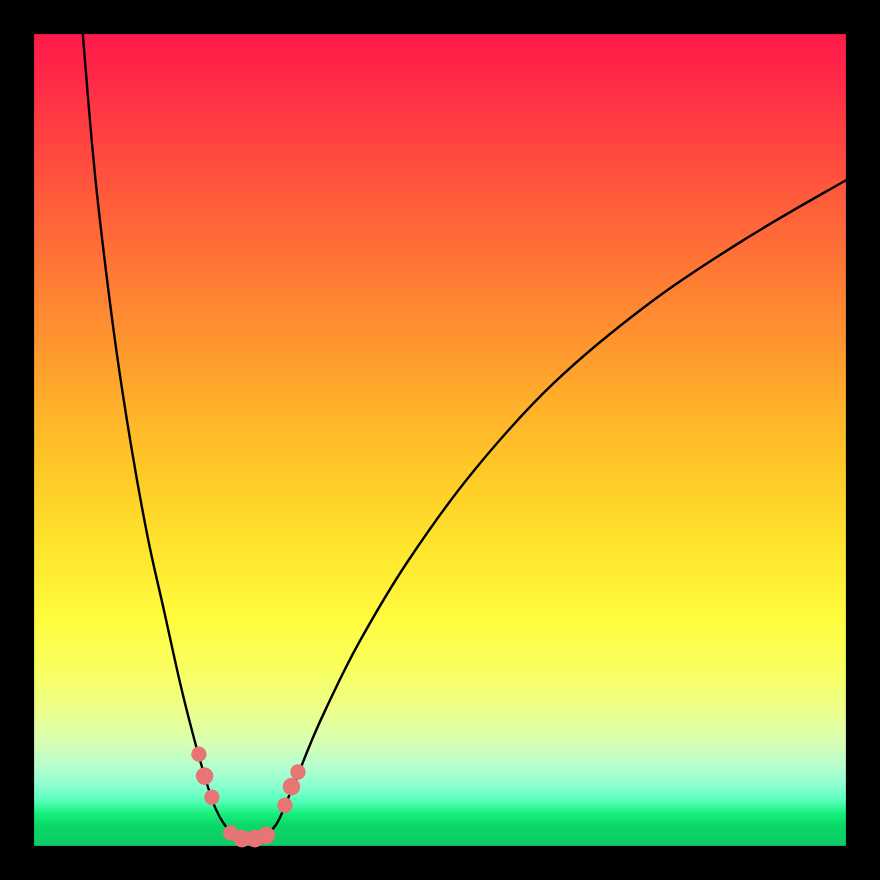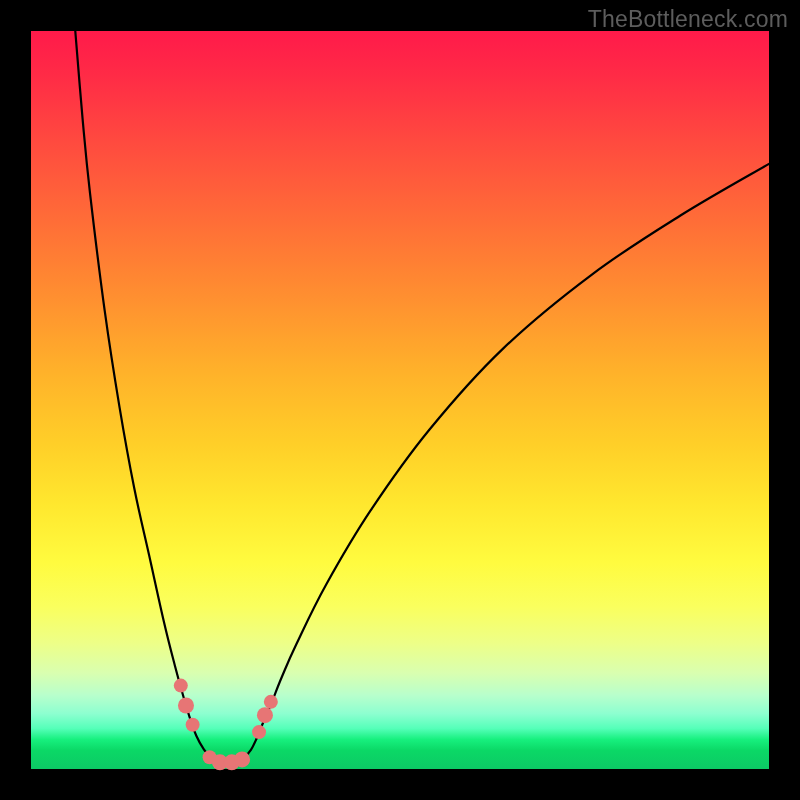--- a/index.html
+++ b/index.html
@@ -84,14 +84,13 @@
         <circle cx="178.60" cy="726.19" r="7" fill="#e77575" stroke="#cc5b5b" stroke-width="0"></circle>
         <circle cx="188.93" cy="731.36" r="8" fill="#e77575" stroke="#cc5b5b" stroke-width="0"></circle>
         <circle cx="200.74" cy="731.36" r="8" fill="#e77575" stroke="#cc5b5b" stroke-width="0"></circle>
         <circle cx="211.07" cy="728.41" r="8" fill="#e77575" stroke="#cc5b5b" stroke-width="0"></circle>
         <circle cx="228.04" cy="701.10" r="7" fill="#e77575" stroke="#cc5b5b" stroke-width="0"></circle>
         <circle cx="233.95" cy="684.13" r="8" fill="#e77575" stroke="#cc5b5b" stroke-width="0"></circle>
         <circle cx="239.85" cy="670.84" r="7" fill="#e77575" stroke="#cc5b5b" stroke-width="0"></circle>
       </g>
   </svg>
 
-  <div class="watermark">TheBottleneck.com</div>
 </div>
 
 </body></html>

